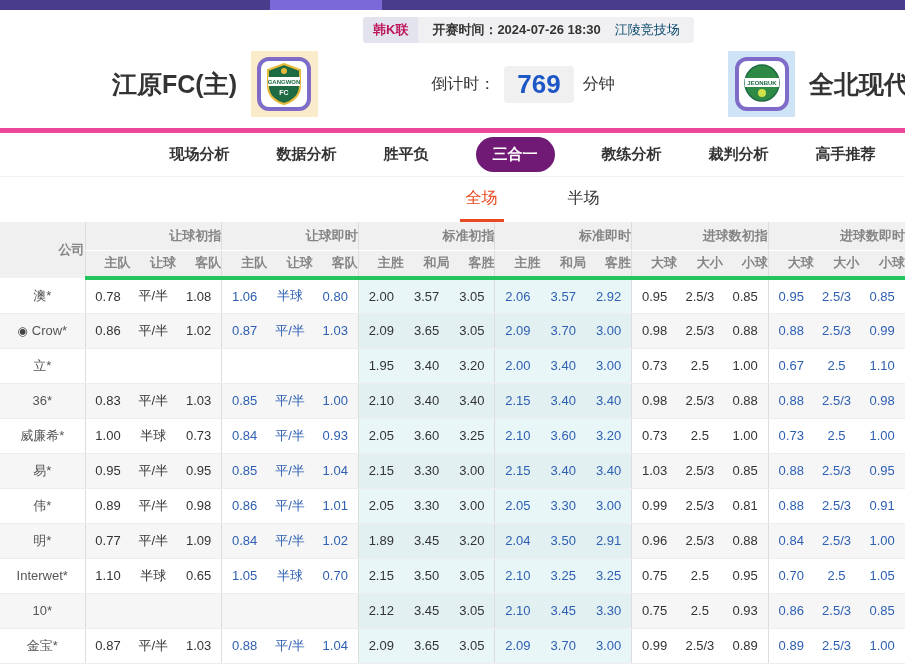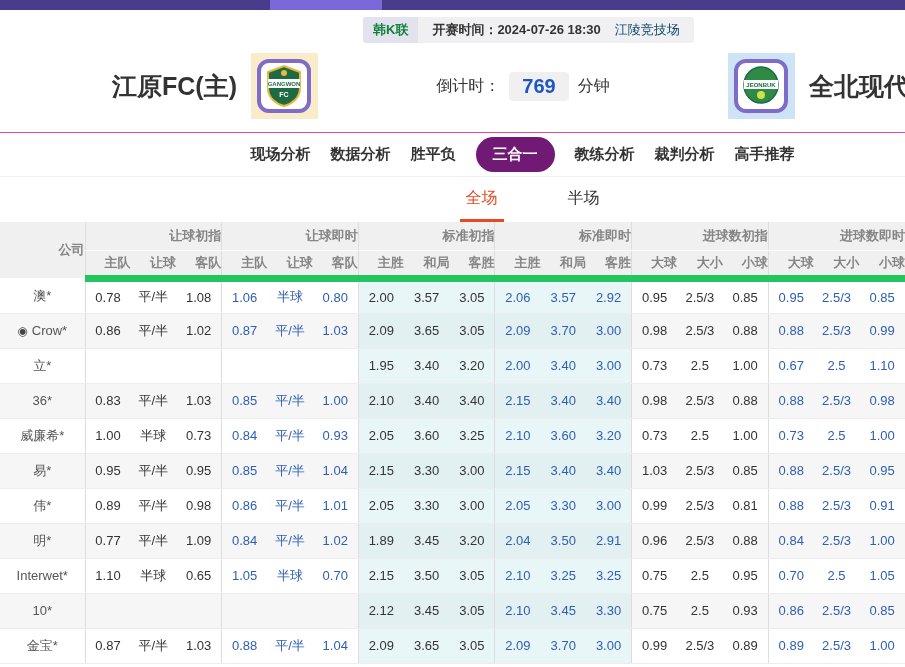--- a/index.html
+++ b/index.html
@@ -15,68 +15,68 @@
   
   .top-scrollbar { height: 10px; background: #4a3c8c; position: relative; }
   .top-scrollbar .thumb { position: absolute; left: 270px; top: 0; width: 112px; height: 10px; background: #7b68d9; }
 
   
   .info-bar {
     position: absolute; left: 363px; top: 17px; height: 26px;
     display: flex; align-items: center;
     background: #f0f0f2; border-radius: 3px; font-size: 13px; overflow: hidden; z-index: 5;
   }
-  .info-bar .league { background: #e3e3ee; color: #15803d; padding: 0 10px; line-height: 26px; font-weight: bold; }
+  .info-bar .league { background: #e3e3ee; color: #be185d; padding: 0 10px; line-height: 26px; font-weight: bold; }
   .info-bar .kick { padding: 0 10px 0 14px; font-weight: bold; color: #333; white-space: nowrap; }
   .info-bar .venue { padding: 0 14px 0 4px; color: #0c4a6e; white-space: nowrap; text-align: right; }
 
   
   .match-header {
     height: 123px; display: flex; align-items: center;
-    padding-top: 30px; border-bottom: 1px solid #ec4899;
+    padding-top: 30px; border-bottom: 5px solid #ec4899;
   }
   .team-group { display: flex; align-items: center; gap: 14px; }
   .home-group { margin-left: 112px; }
   .team-name { font-size: 25px; font-weight: bold; color: #333; white-space: nowrap; }
   .badge-outer { width: 67px; height: 66px; display: flex; align-items: center; justify-content: center; }
   .badge-outer.cream { background: #faeccb; }
   .badge-outer.lblue { background: #cfe3f6; }
   .badge-inner {
     width: 54px; height: 54px; background: #fff;
     border: 4px solid #7e6cc8; border-radius: 12px;
     display: flex; align-items: center; justify-content: center;
   }
   .countdown { display: flex; align-items: center; gap: 9px; margin: 16px auto; font-size: 16px; color: #333; }
-  .countdown-num { background: #f0f0f0; border-radius: 4px; padding: 3px 13px; color: #1d56c5; font-weight: bold; font-size: 20px; }
+  .countdown-num { background: #f0f0f0; border-radius: 4px; padding: 3px 13px; color: #1d56c5; font-weight: bold; font-size: 26px; }
   .away-group { margin-right: -4px; }
 
   
   .nav-tabs {
     height: 44px; display: flex; align-items: center; justify-content: center;
-    padding-left: 140px; gap: 20px; border-bottom: 1px solid #f0f0f0;
+    padding-left: 140px; gap: 47px; border-bottom: 1px solid #f0f0f0;
     font-size: 15px; font-weight: bold; color: #333;
   }
   .nav-tab { cursor: pointer; white-space: nowrap; }
   .nav-tab.active { background: #701a75; color: #fff; padding: 8px 17px; border-radius: 18px; }
 
   
   .sub-tabs {
     height: 45px; display: flex; align-items: flex-end; justify-content: center;
     padding-left: 160px; gap: 58px; font-size: 16px; font-weight: normal; color: #333;
   }
   .sub-tab { cursor: pointer; padding: 8px 6px 10px 6px; border-bottom: 3px solid transparent; }
   .sub-tab.active { color: #e8491f; border-bottom-color: #e8491f; }
 
   
   table { width: 905px; border-collapse: collapse; table-layout: fixed; font-size: 13px; }
   thead th {
     background: #f0f0f1; color: #858585; font-weight: bold;
     height: 28px; border-bottom: 1px solid #fff; text-align: right;
   }
-  thead tr.sub th { border-bottom: 7px solid #22c55e; }
+  thead tr.sub th { border-bottom: 4px solid #22c55e; }
   th.gb, td.gb { border-left: 1px solid #ddd; }
   tbody td { height: 35px; text-align: center; border-bottom: 1px solid #ededed; color: #333; background: #fff; }
   tbody tr.stripe td { background: #f6f6f6; }
   tbody td.cyan { background: #e9f6f7; }
   tbody tr.stripe td.cyan { background: #e3f0f1; }
   tbody td.live { color: #2d5fb2; }
   td.company-cell { color: #555; }
   .ball-icon { font-size: 12px; color: #444; margin-right: 4px; }
   .badge-svg-text { font-weight: bold; }
 </style>

